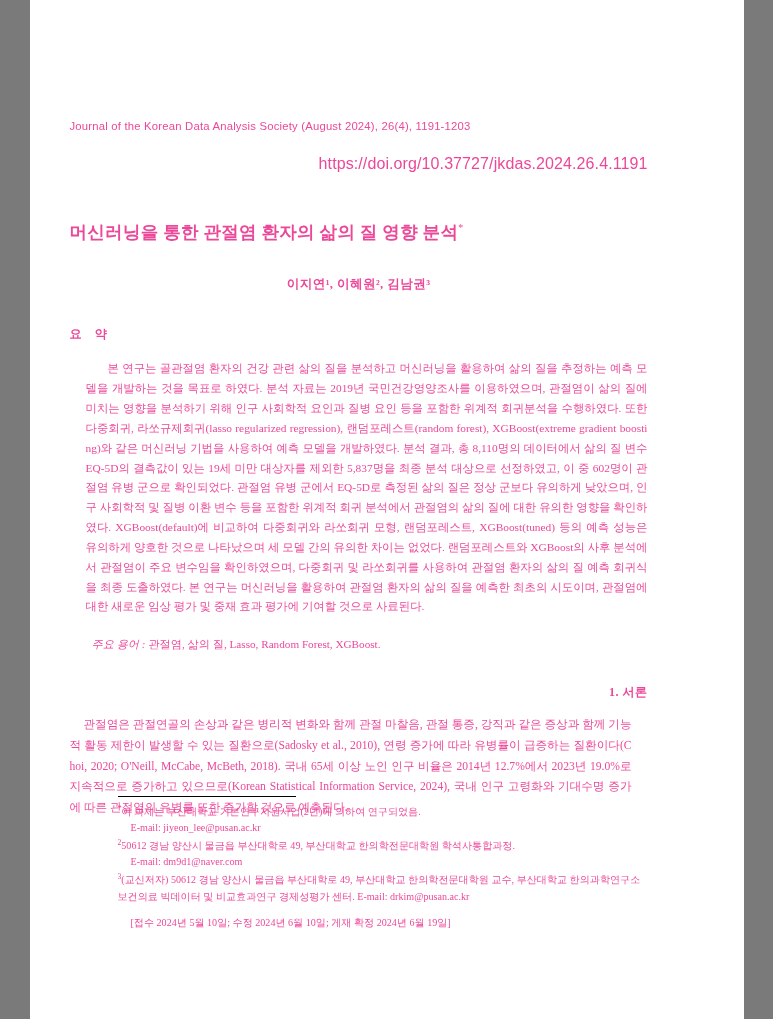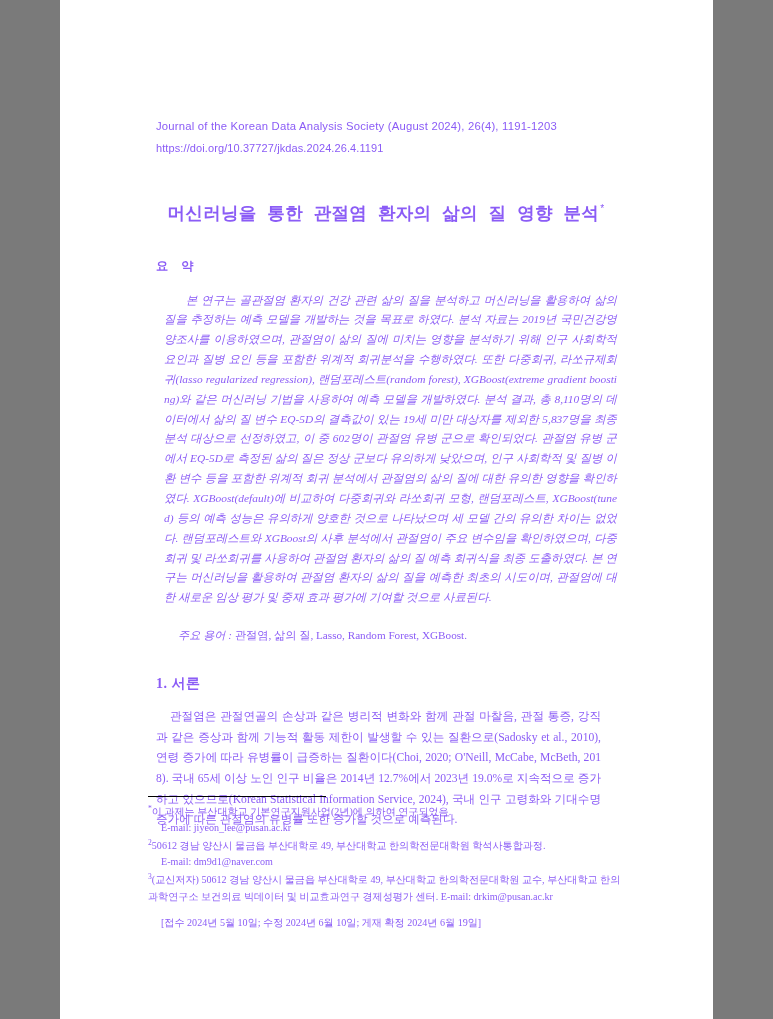--- a/index.html
+++ b/index.html
@@ -9,49 +9,49 @@
   }
   body {
     width: 773px;
     height: 1019px;
     display: flex;
     align-items: center;
     justify-content: center;
     font-family: "Liberation Serif", serif;
   }
   .page {
-    width: 653px;
+    width: 714px;
     height: 1019px;
     background: #ffffff;
     position: relative;
     box-sizing: border-box;
-    padding: 118px 96px 28px 96px;
-    color: #8b5cf6;
+    padding: 118px 96px 28px 40px;
+    color: #ec4899;
   }
   .journal-line {
     font-family: "Liberation Sans", sans-serif;
     font-size: 11.3px;
     letter-spacing: 0.2px;
     line-height: 1.55;
     margin: 0;
   }
   .doi-line {
     font-family: "Liberation Sans", sans-serif;
-    font-size: 11px;
+    font-size: 16px;
     letter-spacing: 0.1px;
     line-height: 1.55;
-    margin: 4px 0 0 0;
+    margin: 16px 0 0 0;
+    text-align: right;
   }
   .title {
-    text-align: center;
+    text-align: left;
     font-size: 17.5px;
     font-weight: bold;
     margin: 44px 0 0 0;
     letter-spacing: 0.3px;
-    font-family: Liberation Mono, monospace;
   }
   .title sup {
     font-size: 10px;
     font-weight: normal;
     vertical-align: super;
   }
   .authors {
     text-align: center;
     font-size: 12.6px;
     font-weight: bold;
@@ -63,37 +63,36 @@
     font-size: 12.2px;
     font-weight: bold;
     margin: 33px 0 0 0;
     letter-spacing: 5px;
   }
   .abstract-body {
     font-size: 11.4px;
     line-height: 1.74;
     text-align: justify;
     text-justify: inter-ideograph;
-    margin: 16px 0 0 8px;
+    margin: 16px 0 0 16px;
     text-indent: 22px;
     word-break: break-all;
-    font-style: italic;
   }
   .keywords {
     font-size: 11.2px;
     line-height: 1.7;
     margin: 18px 0 0 0;
     text-indent: 22px;
   }
   .keywords .kw-label {
     font-style: italic;
   }
   .section-head {
-    text-align: left;
-    font-size: 14px;
+    text-align: right;
+    font-size: 12px;
     font-weight: bold;
     margin: 30px 0 0 0;
     letter-spacing: 0.5px;
   }
   .body-par {
     font-size: 11.6px;
     line-height: 1.78;
     text-align: justify;
     text-justify: inter-ideograph;
     margin: 14px 16px 0 0;
@@ -136,20 +135,21 @@
 </head>
 <body>
 
 <div class="page">
 
   <div class="journal-line">Journal of the Korean Data Analysis Society (August 2024), 26(4), 1191-1203</div>
   <div class="doi-line">https://doi.org/10.37727/jkdas.2024.26.4.1191</div>
 
   <h1 class="title"><span>머신러닝을 통한 관절염 환자의 삶의 질 영향 분석</span><sup>*</sup></h1>
 
+  <div class="authors">이지연¹, 이혜원², 김남권³</div>
 
   <div class="abstract-head">요 약</div>
 
   <div class="abstract-body">본 연구는 골관절염 환자의 건강 관련 삶의 질을 분석하고 머신러닝을 활용하여 삶의 질을 추정하는 예측 모델을 개발하는 것을 목표로 하였다. 분석 자료는 2019년 국민건강영양조사를 이용하였으며, 관절염이 삶의 질에 미치는 영향을 분석하기 위해 인구 사회학적 요인과 질병 요인 등을 포함한 위계적 회귀분석을 수행하였다. 또한 다중회귀, 라쏘규제회귀(lasso regularized regression), 랜덤포레스트(random forest), XGBoost(extreme gradient boosting)와 같은 머신러닝 기법을 사용하여 예측 모델을 개발하였다. 분석 결과, 총 8,110명의 데이터에서 삶의 질 변수 EQ-5D의 결측값이 있는 19세 미만 대상자를 제외한 5,837명을 최종 분석 대상으로 선정하였고, 이 중 602명이 관절염 유병 군으로 확인되었다. 관절염 유병 군에서 EQ-5D로 측정된 삶의 질은 정상 군보다 유의하게 낮았으며, 인구 사회학적 및 질병 이환 변수 등을 포함한 위계적 회귀 분석에서 관절염의 삶의 질에 대한 유의한 영향을 확인하였다. XGBoost(default)에 비교하여 다중회귀와 라쏘회귀 모형, 랜덤포레스트, XGBoost(tuned) 등의 예측 성능은 유의하게 양호한 것으로 나타났으며 세 모델 간의 유의한 차이는 없었다. 랜덤포레스트와 XGBoost의 사후 분석에서 관절염이 주요 변수임을 확인하였으며, 다중회귀 및 라쏘회귀를 사용하여 관절염 환자의 삶의 질 예측 회귀식을 최종 도출하였다. 본 연구는 머신러닝을 활용하여 관절염 환자의 삶의 질을 예측한 최초의 시도이며, 관절염에 대한 새로운 임상 평가 및 중재 효과 평가에 기여할 것으로 사료된다.</div>
 
   <div class="keywords">
     <span class="kw-label">주요 용어 :</span>
     <span>관절염, 삶의 질, Lasso, Random Forest, XGBoost.</span>
   </div>
 

